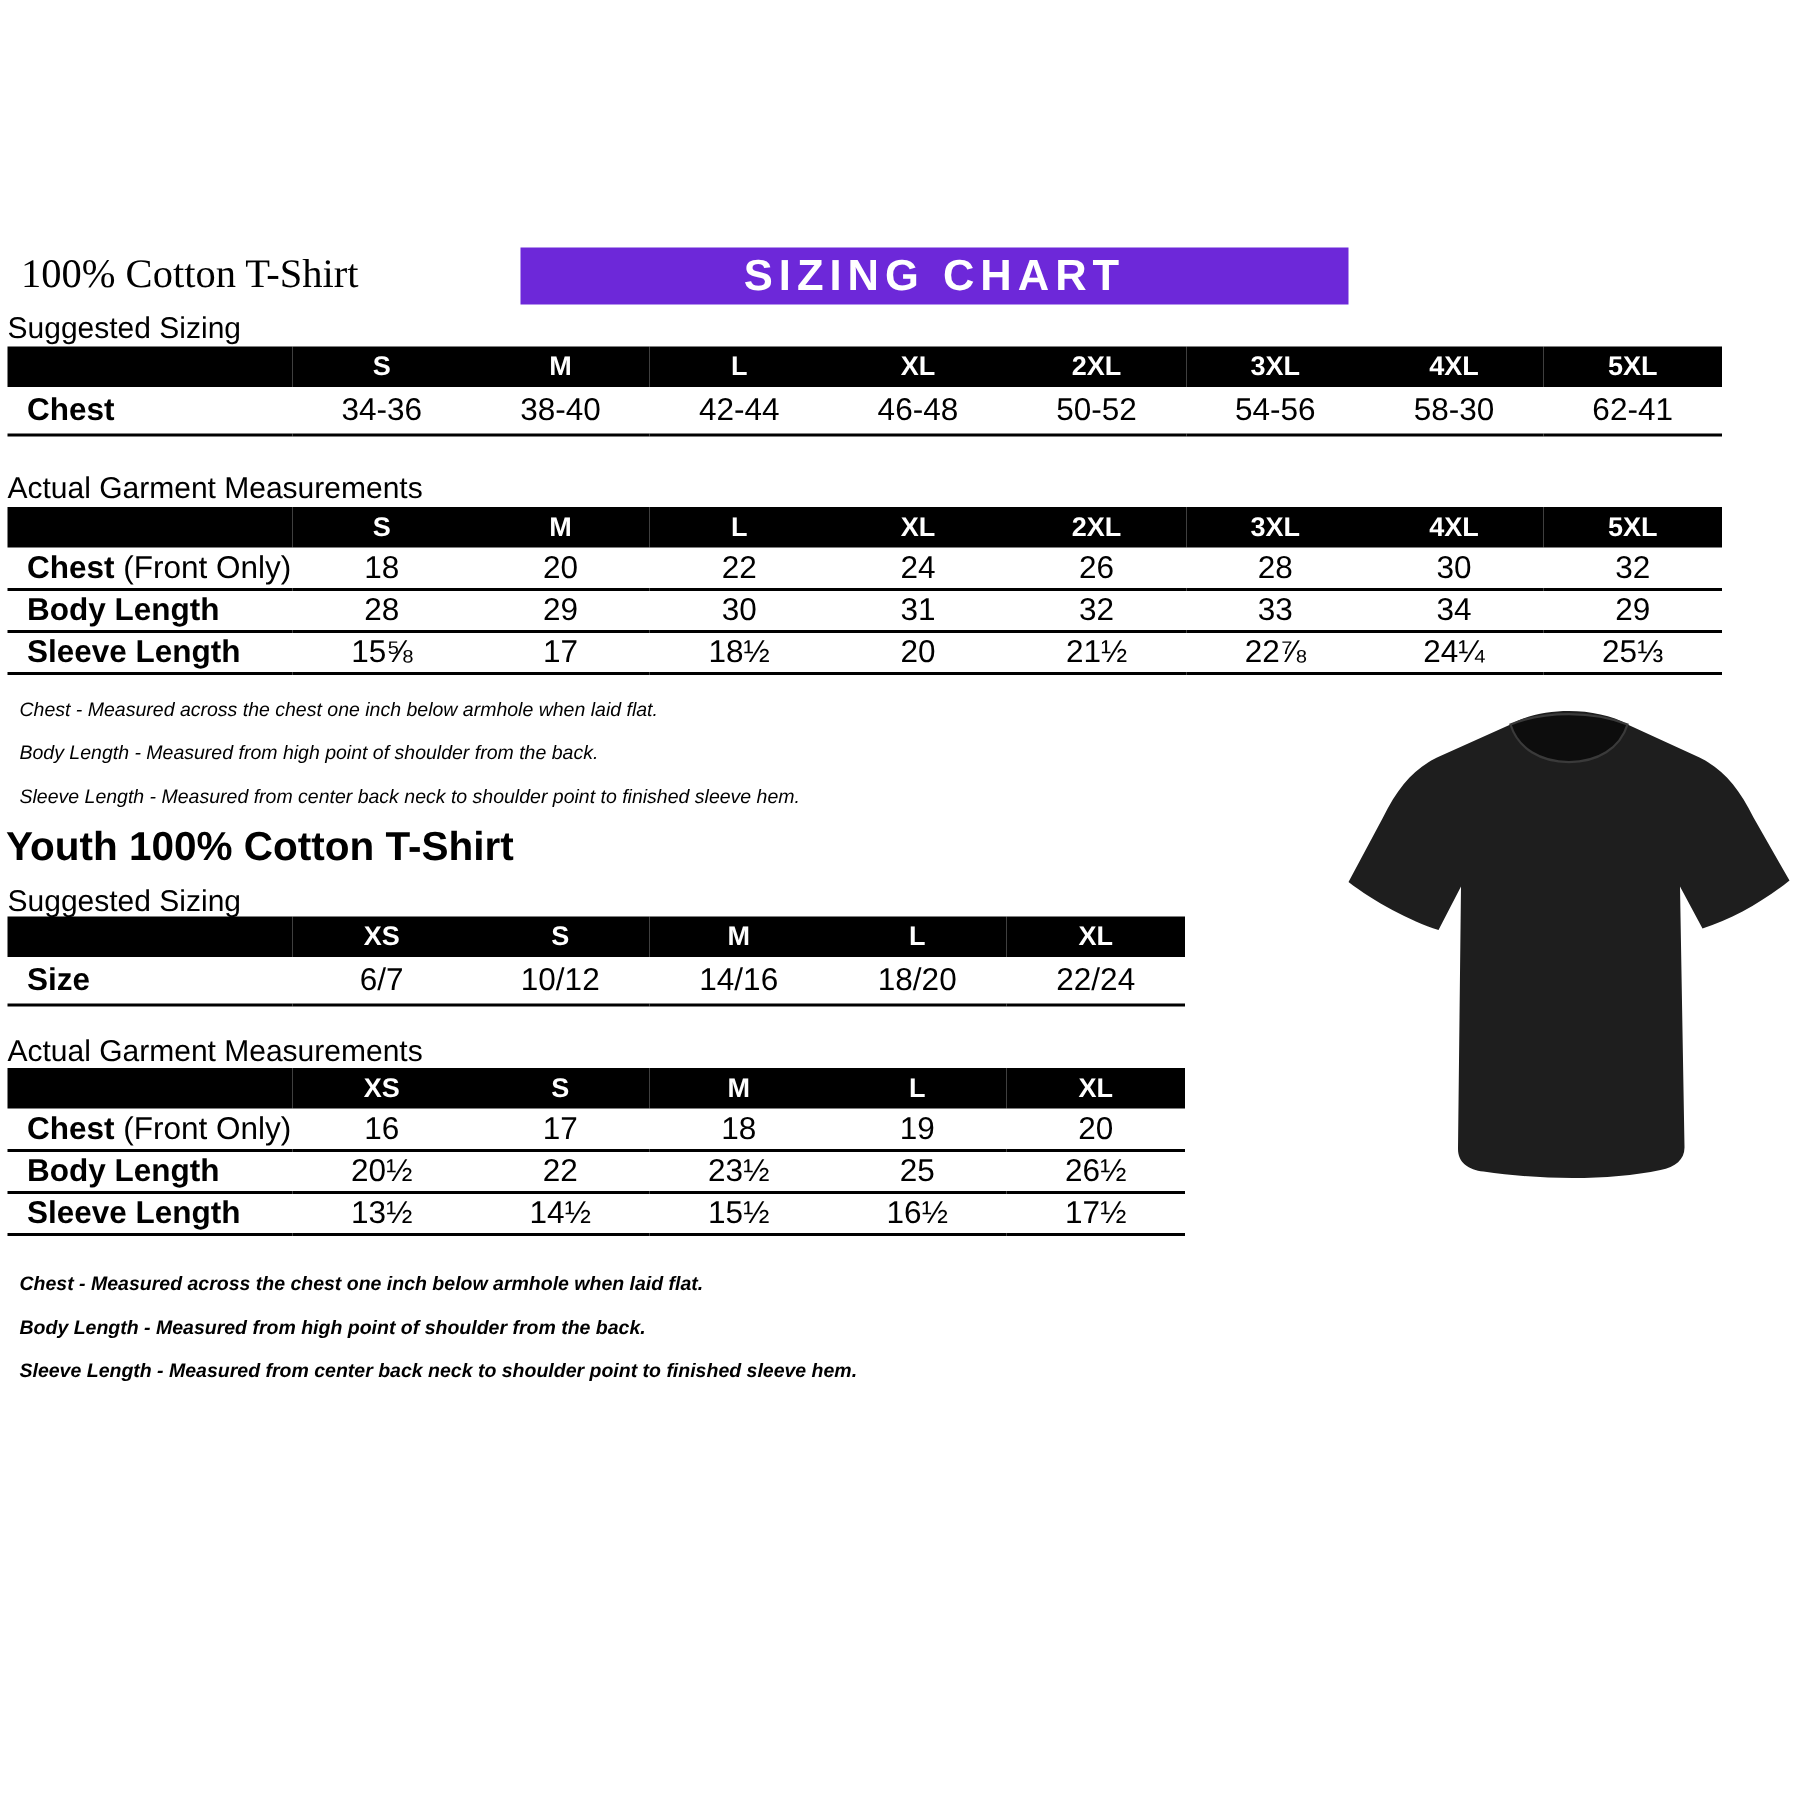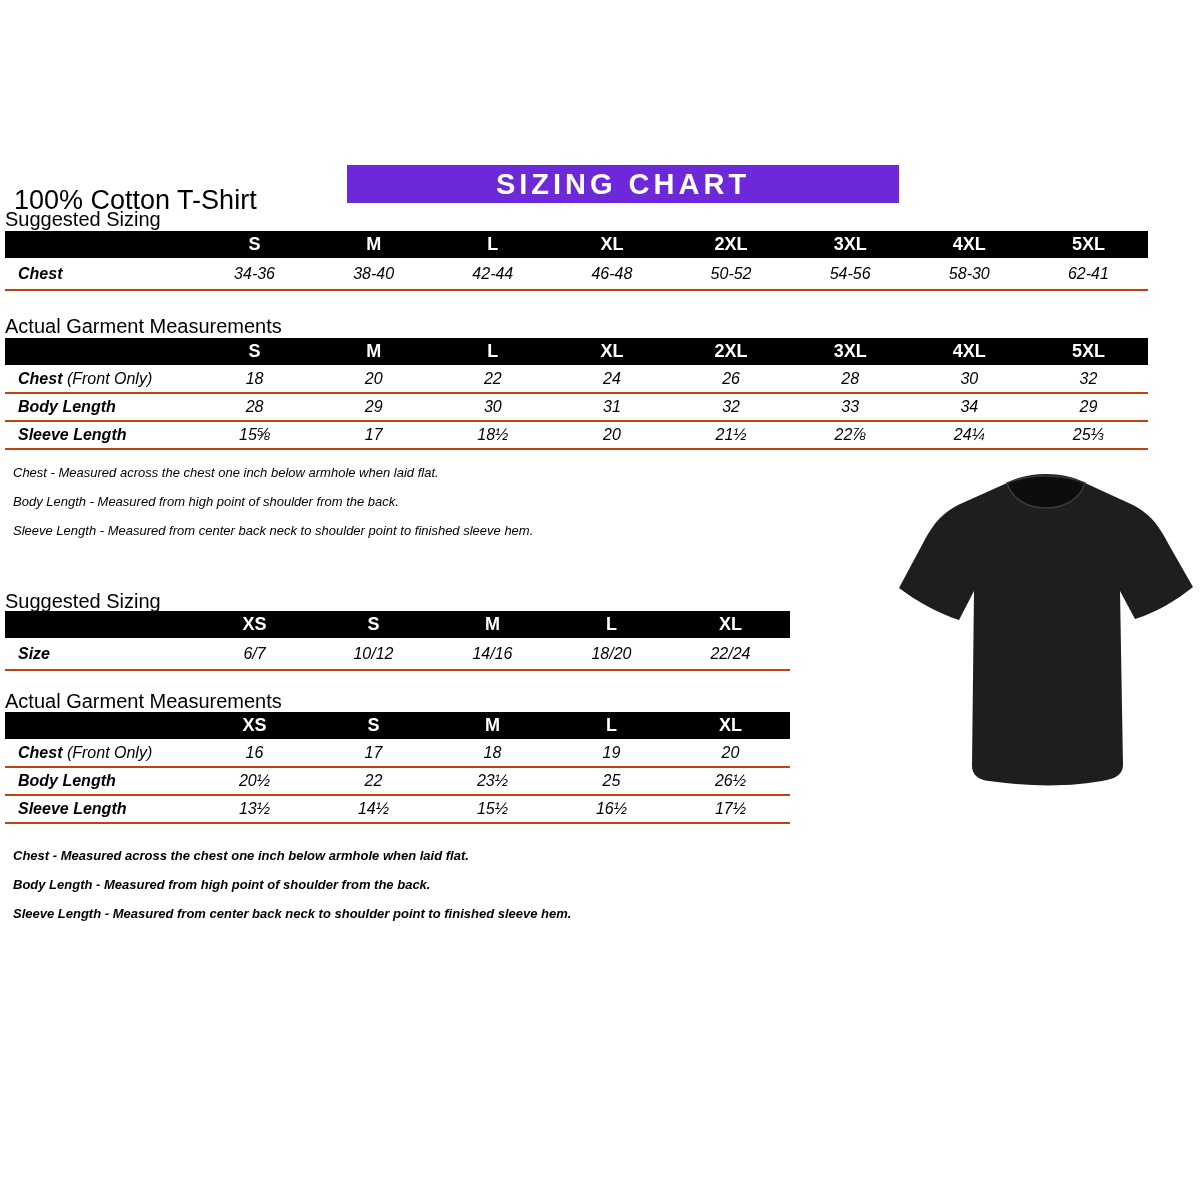--- a/index.html
+++ b/index.html
@@ -19,39 +19,39 @@
   }
 
   .section-label { font-size:20px; white-space:nowrap; }
 
   table.size-table { border-collapse:collapse; table-layout:fixed; }
   .size-table th {
     background:#000; color:#fff; font-weight:bold; font-size:18px;
     text-align:center; height:27px; padding:0;
   }
   .size-table td {
-    font-size:16px; text-align:center; height:28px;
-    border-bottom:2px solid #c2410c; padding:0; vertical-align:middle;font-style:italic;
+    font-size:21px; text-align:center; height:28px;
+    border-bottom:2px solid #000000; padding:0; vertical-align:middle;
   }
   .size-table.tall-row td { height:32px; }
   .size-table td.label-cell { text-align:left; padding-left:13px; font-weight:bold; white-space:nowrap; }
   .lbl-suffix { font-weight:normal; }
 
   .notes div { font-size:13px; line-height:29px; white-space:nowrap;font-style:italic; }
   .notes.bold-notes div { font-weight:bold; }
 
   .tshirt-wrap { width:300px; height:338px; }
   .tshirt-wrap svg { width:100%; height:100%; display:block; }
 </style>
 </head>
 <body>
 
 <div class="page">
 
-  <div class="abs title" style="left:14px; top:185px;">100% Cotton T-Shirt</div>
+  <div class="abs title" style="left:14px; top:167px;font-family:Liberation Serif, serif;">100% Cotton T-Shirt</div>
   <div class="abs banner" style="left:347px; top:165px; width:552px; height:38px;">SIZING CHART</div>
 
   <div class="abs section-label" style="left:5px; top:208px;">Suggested Sizing</div>
 
   <table class="abs size-table tall-row" style="left:5px; top:231px; width:1143px;">
     <colgroup>
         <col style="width:190px">
         <col span="8">
       </colgroup>
     <thead>
@@ -138,20 +138,21 @@
       </tr>
     </tbody>
   </table>
 
   <div class="abs notes" style="left:13px; top:458px;">
     <div>Chest - Measured across the chest one inch below armhole when laid flat.</div>
     <div>Body Length - Measured from high point of shoulder from the back.</div>
     <div>Sleeve Length - Measured from center back neck to shoulder point to finished sleeve hem.</div>
   </div>
 
+  <div class="abs title title-bold" style="left:4px; top:549px;">Youth 100% Cotton T-Shirt</div>
 
   <div class="abs section-label" style="left:5px; top:590px;">Suggested Sizing</div>
 
   <table class="abs size-table tall-row" style="left:5px; top:611px; width:785px;">
     <colgroup>
         <col style="width:190px">
         <col span="5">
       </colgroup>
     <thead>
       <tr>

